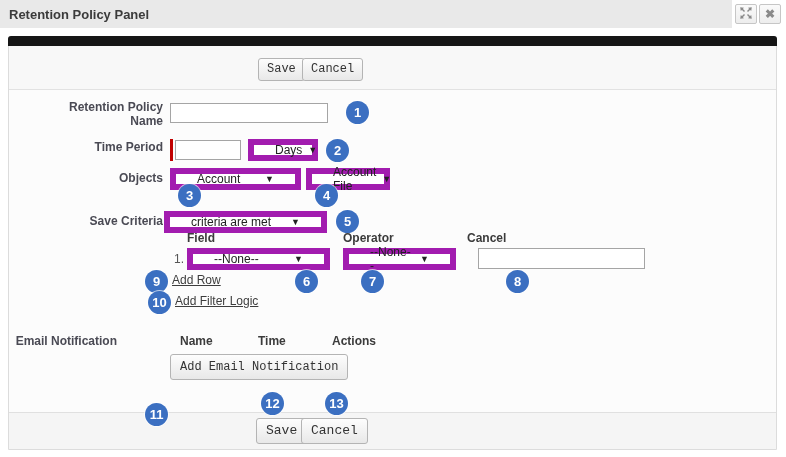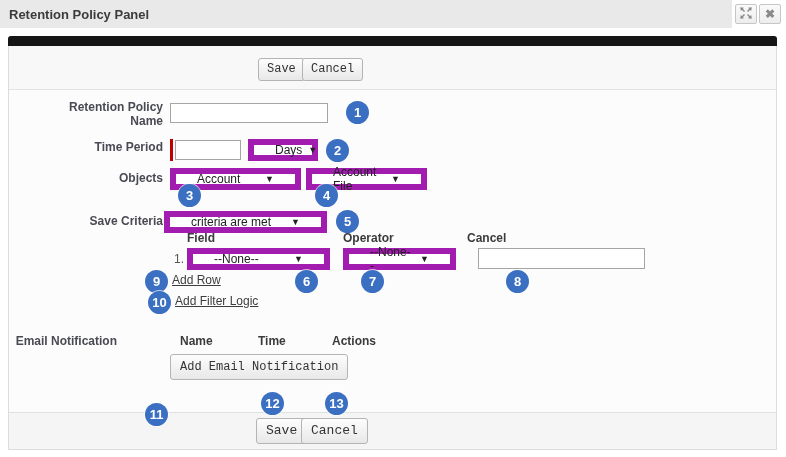--- a/index.html
+++ b/index.html
@@ -130,21 +130,21 @@
     <span>Days</span>
     <span class="arrow">▼</span>
   </div>
   <div class="badge" style="left:326px; top:139px;">2</div>
 
   <div class="flabel" style="left:40px; top:171px;">Objects</div>
   <div class="sel" style="left:170px; top:168px; width:131px; height:22px;">
     <span>Account</span>
     <span class="arrow">▼</span>
   </div>
-  <div class="sel" style="left:306px; top:168px; width:121px; height:22px;">
+  <div class="sel" style="left:306px; top:168px; width:84px; height:22px;">
     <span>Account File</span>
     <span class="arrow">▼</span>
   </div>
   <div class="badge" style="left:178px; top:184px;">3</div>
   <div class="badge" style="left:315px; top:184px;">4</div>
 
   <div class="flabel" style="left:40px; top:214px;">Save Criteria</div>
   <div class="sel" style="left:164px; top:211px; width:163px; height:22px;">
     <span>criteria are met</span>
     <span class="arrow">▼</span>

